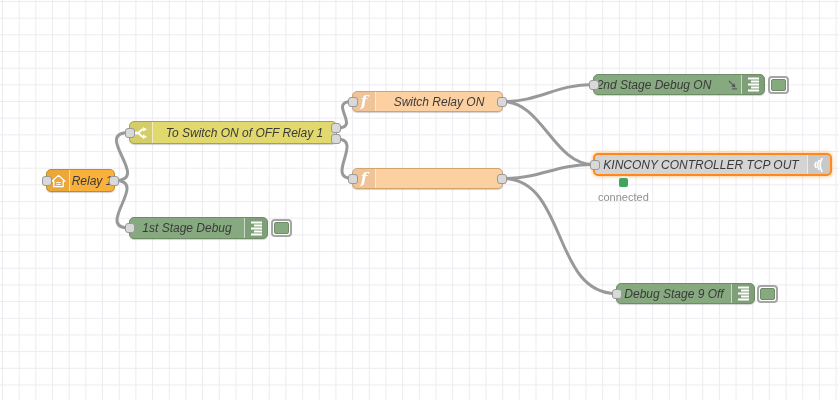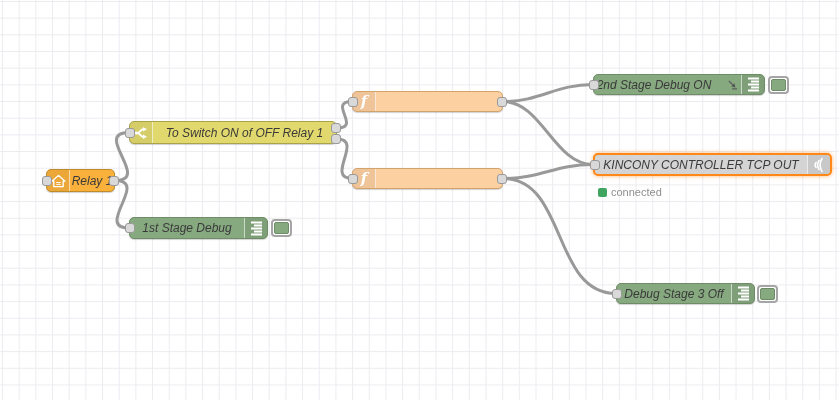--- a/index.html
+++ b/index.html
@@ -117,20 +117,21 @@
     <span class="port port-in"></span>
   </div>
   <div class="toggle" style="left:271px;top:219px;">
       <span class="toggle-inner"></span>
     </div>
 
   <div class="node n-func" style="left:352px;top:91px;width:151px;height:21px;">
     <div class="icon-box icon-left">
         <span class="f-glyph">f</span>
       </div>
+    <div class="label">Switch Relay ON</div>
     <span class="port port-in"></span>
     <span class="port port-out"></span>
   </div>
 
   <div class="node n-func" style="left:352px;top:168px;width:151px;height:21px;">
     <div class="icon-box icon-left">
         <span class="f-glyph">f</span>
       </div>
     <span class="port port-in"></span>
     <span class="port port-out"></span>
@@ -168,27 +169,27 @@
     <div class="label">KINCONY CONTROLLER TCP OUT</div>
     <div class="icon-box icon-right">
       <svg width="14" height="16" viewBox="0 0 14 16" fill="none" stroke="#fff" stroke-width="1.6" stroke-linecap="round">
           <path d="M4 5.5 q-1.8 2.5 0 5"></path>
           <path d="M7 3.5 q-2.8 4.5 0 9"></path>
           <path d="M10 1.5 q-3.8 6.5 0 13"></path>
         </svg>
     </div>
     <span class="port port-in"></span>
   </div>
-  <div class="status" style="left:598px;top:186px;">
+  <div class="status" style="left:598px;top:178px;flex-direction:column;">
     <span class="status-dot"></span>
     <span>connected</span>
   </div>
 
   <div class="node n-debug" style="left:616px;top:283px;width:139px;height:21px;">
-    <div class="label">Debug Stage 3 Off</div>
+    <div class="label">Debug Stage 9 Off</div>
     <div class="icon-box icon-right">
       <svg width="13" height="15" viewBox="0 0 13 15">
           <g fill="#fff">
             <rect x="1" y="0.5" width="11" height="2"></rect>
             <rect x="4" y="3.5" width="8" height="2"></rect>
             <rect x="1" y="6.5" width="11" height="2"></rect>
             <rect x="4" y="9.5" width="8" height="2"></rect>
             <rect x="1" y="12.5" width="11" height="2"></rect>
           </g>
         </svg>

